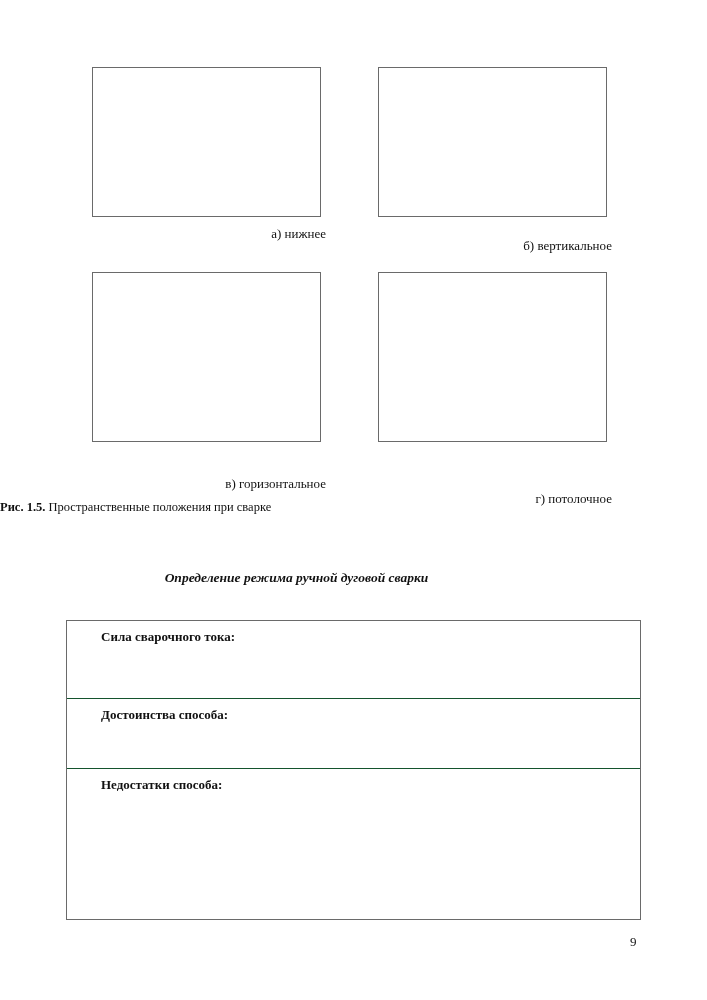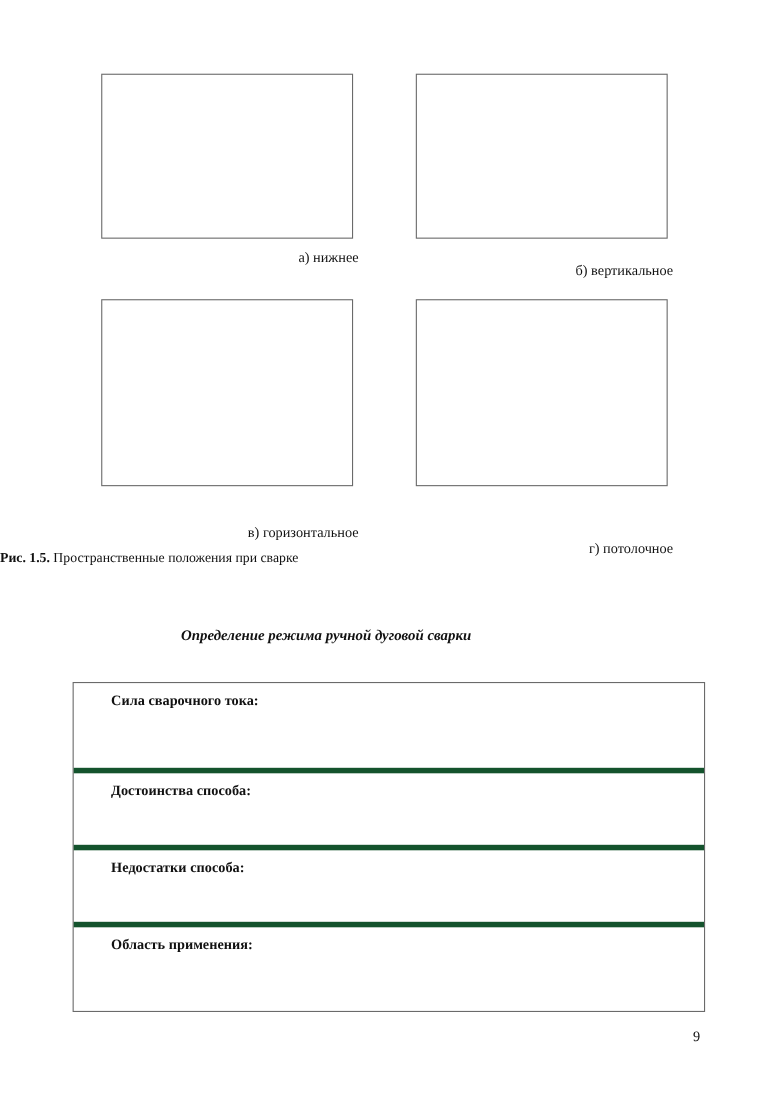--- a/index.html
+++ b/index.html
@@ -7,21 +7,21 @@
          font-family: "Liberation Serif", "DejaVu Serif", serif; color: #111; }
   .box { position: absolute; border: 1px solid #6a6a6a; background: #fff; box-sizing: border-box; }
   .cap { position: absolute; font-size: 13px; text-align: right; width: 240px; }
   #fig-caption { position: absolute; top: 500px; left: 0; width: 707px; text-align: left; font-size: 12.5px; }
   #fig-caption b { font-weight: bold; }
   #section-title { position: absolute; top: 570px; left: 0; width: 593px; text-align: center;
                    font-size: 13.5px; font-weight: bold; font-style: italic; }
   #form-table { position: absolute; left: 66px; top: 620px; width: 575px; height: 300px;
                 border: 1px solid #6a6a6a; box-sizing: border-box; }
   .row { position: absolute; left: 0; right: 0; box-sizing: border-box; }
-  .row.sep { border-top: 5px solid #14532d; }
+  .row.sep { border-top: 1px solid #14532d; }
   .row-label { position: absolute; left: 34px; top: 8px; font-weight: bold; font-size: 13px; }
   #page-number { position: absolute; left: 630px; top: 934px; font-size: 13px; }
 </style>
 </head>
 <body>
 
 <div class="box" style="left:92px;top:67px;width:229px;height:150px;"></div>
 <div class="cap" style="left:86px;top:226px;">а) нижнее</div>
 
 <div class="box" style="left:378px;top:67px;width:229px;height:150px;"></div>
@@ -40,18 +40,15 @@
 <div id="form-table">
   <div class="row" style="top:0;height:78px;">
     <span class="row-label">Сила сварочного тока:</span>
   </div>
   <div class="row sep" style="top:77px;height:71px;">
     <span class="row-label">Достоинства способа:</span>
   </div>
   <div class="row sep" style="top:147px;height:82px;">
     <span class="row-label">Недостатки способа:</span>
   </div>
-  <div class="row sep" style="top:217px;height:81px;">
-    <span class="row-label">Область применения:</span>
-  </div>
 </div>
 
 <div id="page-number">9</div>
 
 </body></html>

